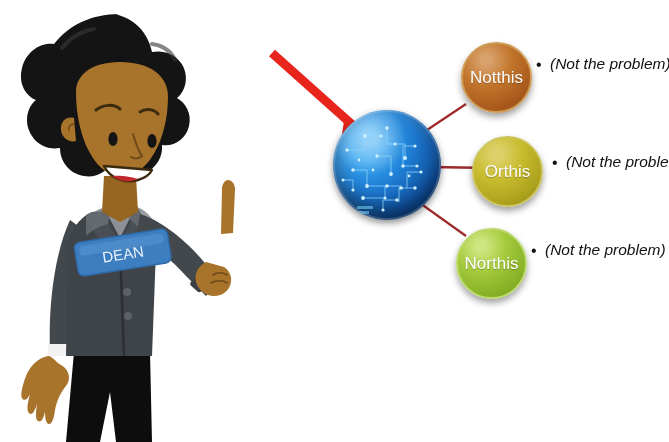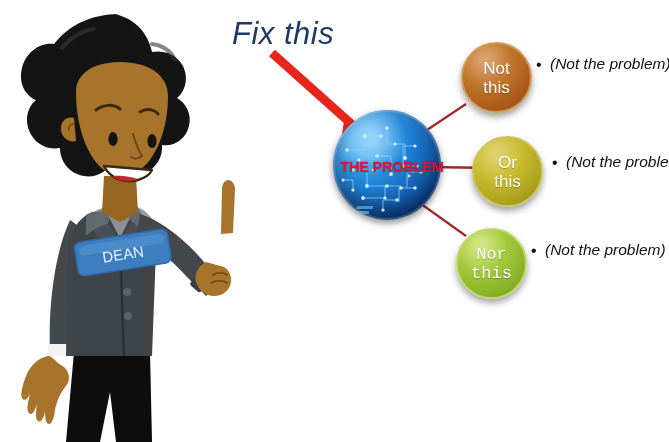--- a/index.html
+++ b/index.html
@@ -44,21 +44,21 @@
     letter-spacing:-.2px;white-space:nowrap;
     text-shadow:0 0 2px rgba(0,0,0,.35);
   }
 
   
   .wires{position:absolute;left:0;top:0;width:669px;height:442px;pointer-events:none;}
 
   
   .node{
     position:absolute;border-radius:50%;
-    display:flex;flex-direction:column;align-items:center;justify-content:center;
+    display:flex;align-items:center;justify-content:center;
     color:#ffffff;font-size:17px;line-height:19px;text-align:center;
     box-shadow:0 4px 7px rgba(0,0,0,.38);
   }
   .node span{display:block;text-shadow:0 1px 1px rgba(0,0,0,.28);}
   .node-brown{
     left:461px;top:42px;width:67px;height:67px;
     background:
       radial-gradient(circle at 34% 24%, #d8a06a 0 8%, #c2762c 38%, #a8581b 74%, #8c4513 100%);
     border:2px solid #cf9a52;
   }
@@ -66,21 +66,20 @@
     left:472px;top:136px;width:67px;height:67px;
     background:
       radial-gradient(circle at 34% 24%, #ddd06a 0 8%, #c8bc2e 38%, #aaa01c 74%, #8d8413 100%);
     border:2px solid #ccc35c;
   }
   .node-green{
     left:456px;top:228px;width:67px;height:67px;
     background:
       radial-gradient(circle at 34% 24%, #cfe57f 0 8%, #a4ca3c 38%, #86b026 74%, #6d9318 100%);
     border:2px solid #bcd96c;
-    font-family:Liberation Mono, monospace;
   }
 
   
   .caption{
     position:absolute;
     font-size:15.5px;font-style:italic;color:#111111;
     line-height:20px;width:135px;
   }
   .caption .dot{
     position:absolute;left:0;top:1px;
@@ -171,21 +170,20 @@
 
     <g>
       <g transform="rotate(-9 120 254)">
         <rect x="76" y="236" width="94" height="34" rx="6" fill="#3d7ec0" stroke="#2f6aa8" stroke-width="1.5"></rect>
         <rect x="80" y="240" width="86" height="10" rx="5" fill="#5a95cf" opacity=".55"></rect>
         <text x="123" y="260" text-anchor="middle" font-family="Liberation Sans, sans-serif" font-size="15" fill="#eaf2fb">DEAN</text>
       </g>
     </g>
   </svg>
 
-  <div class="headline">Fix this</div>
 
   <svg class="wires" viewBox="0 0 669 442">
 
     <path d="M412 140 L466 104" stroke="#9e2a2b" stroke-width="2.2" fill="none"></path>
 
     <path d="M430 167 L492 168" stroke="#9e2a2b" stroke-width="2.6" fill="none"></path>
 
     <path d="M410 196 L466 236" stroke="#9e2a2b" stroke-width="2.2" fill="none"></path>
 
     <g>
@@ -236,21 +234,20 @@
         <circle cx="62" cy="34" r="1.5"></circle>
           <circle cx="76" cy="66" r="1.4"></circle>
       </g>
       <g fill="#6fc8f5" opacity=".6">
         <rect x="24" y="96" width="16" height="3"></rect>
         <rect x="24" y="101" width="12" height="3"></rect>
       </g>
     </svg>
     <div class="rim"></div>
   </div>
-  <div class="problem-label">THE PROBLEM</div>
 
   <div class="node node-brown">
     <span>Not</span>
     <span>this</span>
   </div>
   <div class="node node-olive">
     <span>Or</span>
     <span>this</span>
   </div>
   <div class="node node-green">

